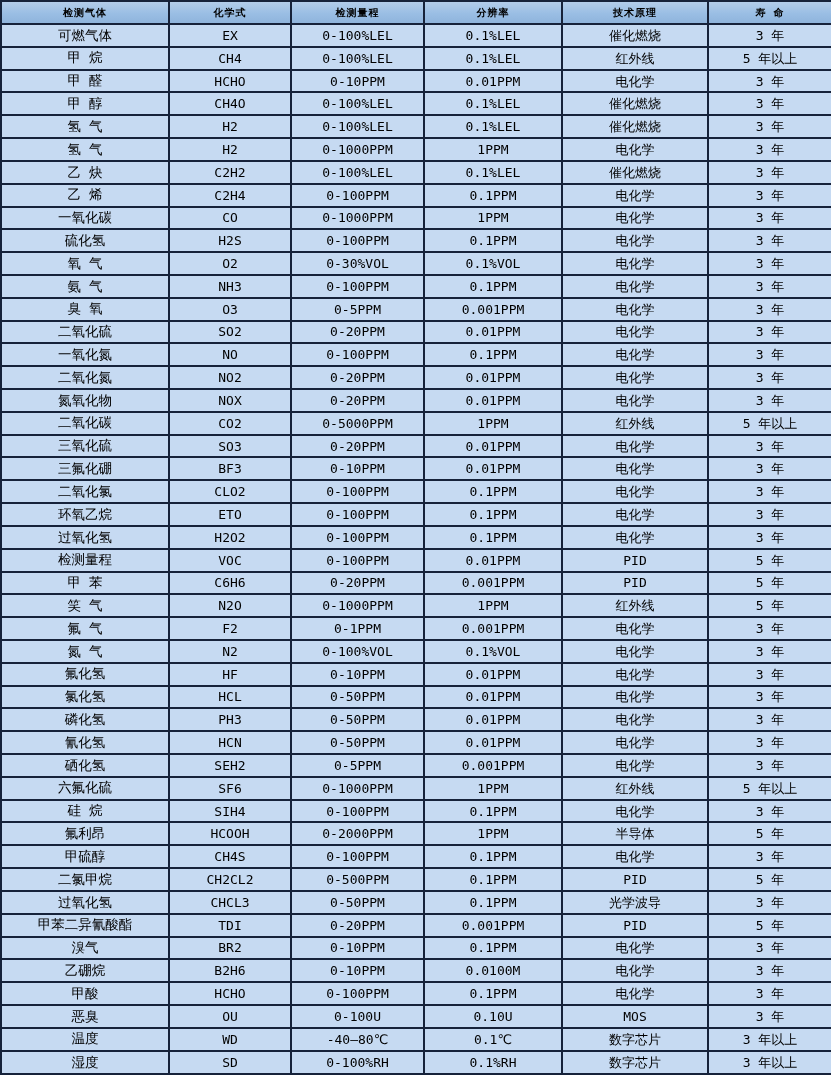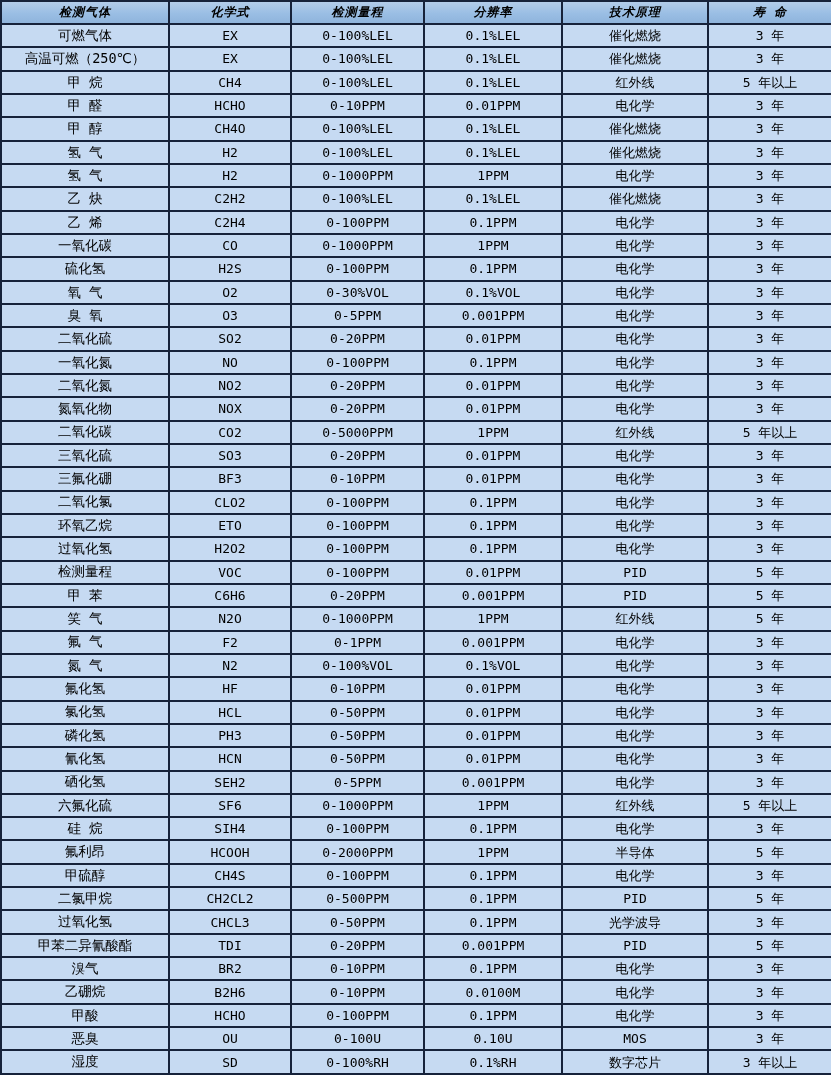--- a/index.html
+++ b/index.html
@@ -19,25 +19,24 @@
     border:2px solid #16223a;
     text-align:center;
     vertical-align:middle;
     padding:0 2px;
     overflow:hidden;
     white-space:nowrap;
     color:#000;
   }
   .gas-table th{
     height:21px;
-    font-size:12px;
+    font-size:10px;
     font-weight:bold;
     background:linear-gradient(to bottom,#b3cdea 0%,#9abee4 55%,#8fb4dc 100%);
     letter-spacing:1px;
-    font-style:italic;
   }
   .gas-table td{
     height:19px;
     font-size:13px;
     background:#c6daf2;
     line-height:1;
   }
   
   .gas-table td.col-0{font-size:13.5px;}
 </style>
@@ -66,28 +65,20 @@
   <tbody>
       <tr>
         <td class="col-0">可燃气体</td>
         <td class="col-1">EX</td>
         <td class="col-2">0-100%LEL</td>
         <td class="col-3">0.1%LEL</td>
         <td class="col-4">催化燃烧</td>
         <td class="col-5">3 年</td>
       </tr>
       <tr>
-        <td class="col-0">高温可燃（250℃）</td>
-        <td class="col-1">EX</td>
-        <td class="col-2">0-100%LEL</td>
-        <td class="col-3">0.1%LEL</td>
-        <td class="col-4">催化燃烧</td>
-        <td class="col-5">3 年</td>
-      </tr>
-      <tr>
         <td class="col-0">甲 烷</td>
         <td class="col-1">CH4</td>
         <td class="col-2">0-100%LEL</td>
         <td class="col-3">0.1%LEL</td>
         <td class="col-4">红外线</td>
         <td class="col-5">5 年以上</td>
       </tr>
       <tr>
         <td class="col-0">甲 醛</td>
         <td class="col-1">HCHO</td>
@@ -154,20 +145,28 @@
       </tr>
       <tr>
         <td class="col-0">氧 气</td>
         <td class="col-1">O2</td>
         <td class="col-2">0-30%VOL</td>
         <td class="col-3">0.1%VOL</td>
         <td class="col-4">电化学</td>
         <td class="col-5">3 年</td>
       </tr>
       <tr>
+        <td class="col-0">氨 气</td>
+        <td class="col-1">NH3</td>
+        <td class="col-2">0-100PPM</td>
+        <td class="col-3">0.1PPM</td>
+        <td class="col-4">电化学</td>
+        <td class="col-5">3 年</td>
+      </tr>
+      <tr>
         <td class="col-0">臭 氧</td>
         <td class="col-1">O3</td>
         <td class="col-2">0-5PPM</td>
         <td class="col-3">0.001PPM</td>
         <td class="col-4">电化学</td>
         <td class="col-5">3 年</td>
       </tr>
       <tr>
         <td class="col-0">二氧化硫</td>
         <td class="col-1">SO2</td>
@@ -408,20 +407,28 @@
         <td class="col-4">电化学</td>
         <td class="col-5">3 年</td>
       </tr>
       <tr>
         <td class="col-0">恶臭</td>
         <td class="col-1">OU</td>
         <td class="col-2">0-100U</td>
         <td class="col-3">0.10U</td>
         <td class="col-4">MOS</td>
         <td class="col-5">3 年</td>
+      </tr>
+      <tr>
+        <td class="col-0">温度</td>
+        <td class="col-1">WD</td>
+        <td class="col-2">-40—80℃</td>
+        <td class="col-3">0.1℃</td>
+        <td class="col-4">数字芯片</td>
+        <td class="col-5">3 年以上</td>
       </tr>
       <tr>
         <td class="col-0">湿度</td>
         <td class="col-1">SD</td>
         <td class="col-2">0-100%RH</td>
         <td class="col-3">0.1%RH</td>
         <td class="col-4">数字芯片</td>
         <td class="col-5">3 年以上</td>
       </tr>
     </tbody>

